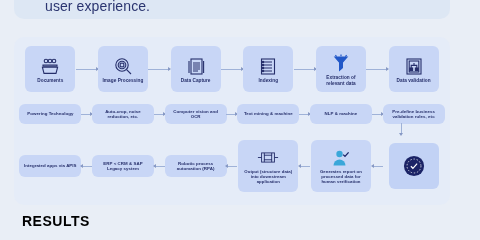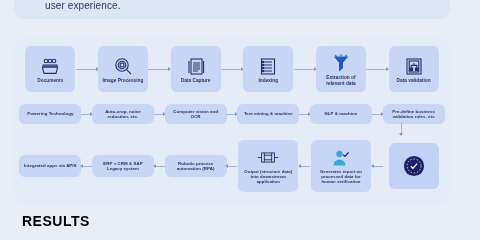--- a/index.html
+++ b/index.html
@@ -21,21 +21,21 @@
     left: 14px;
     top: -26px;
     width: 436px;
     height: 45px;
     background: #dde7f4;
     border-radius: 10px;
     box-sizing: border-box;
     padding: 26px 0 0 14px;
   }
   #intro-text {
-    font-size: 10px;
+    font-size: 14px;
     color: #2b3570;
     line-height: 12px;
     letter-spacing: .1px;
     padding-left: 17px;
   }
 
   
   #diagram-panel {
     position: absolute;
     left: 14px;

